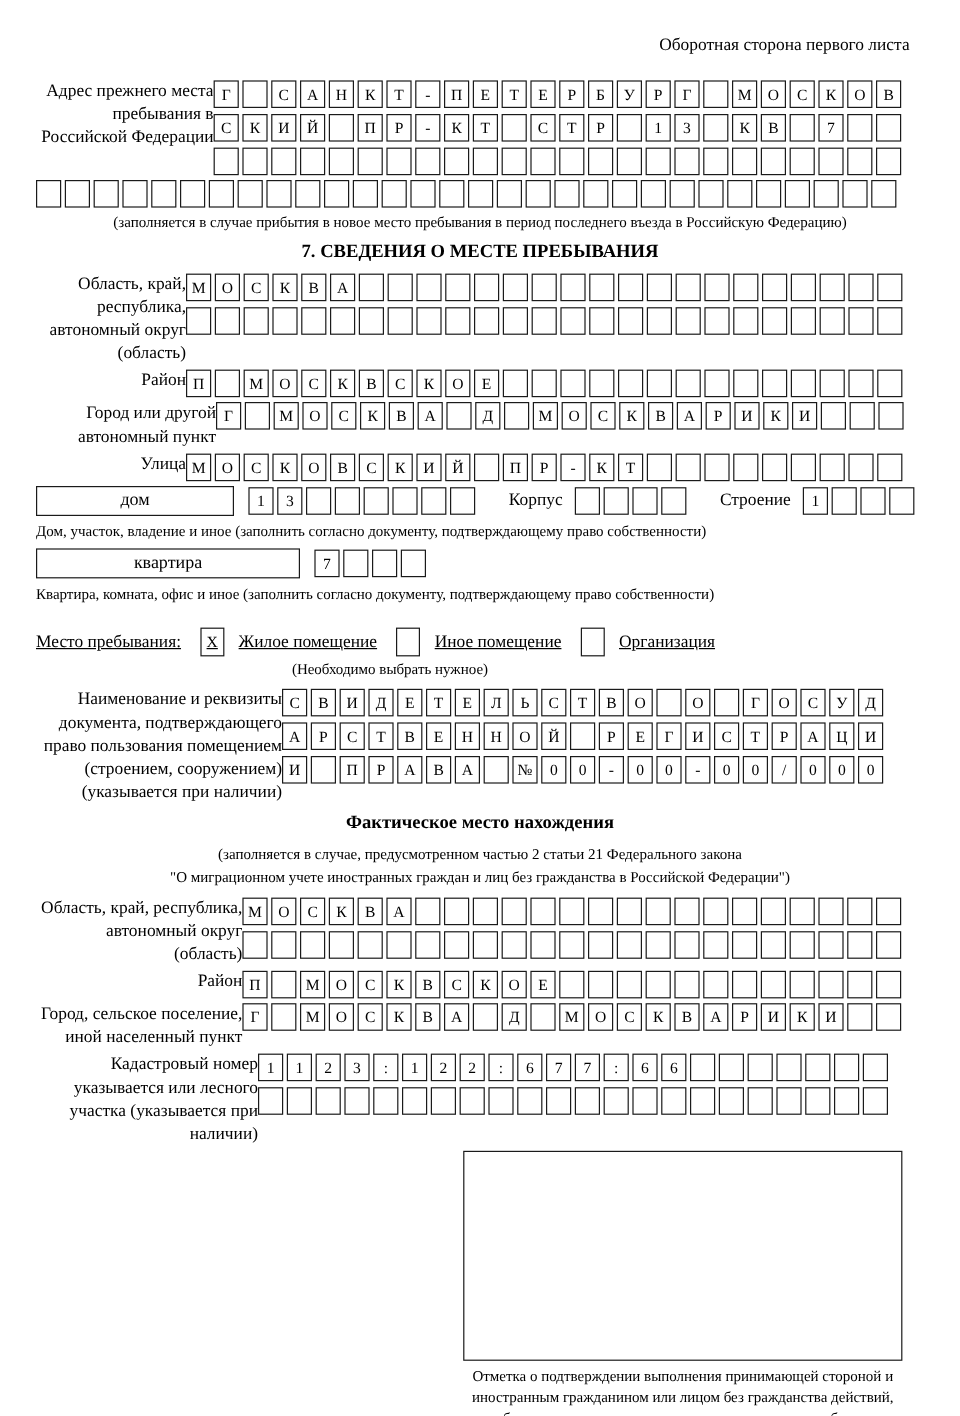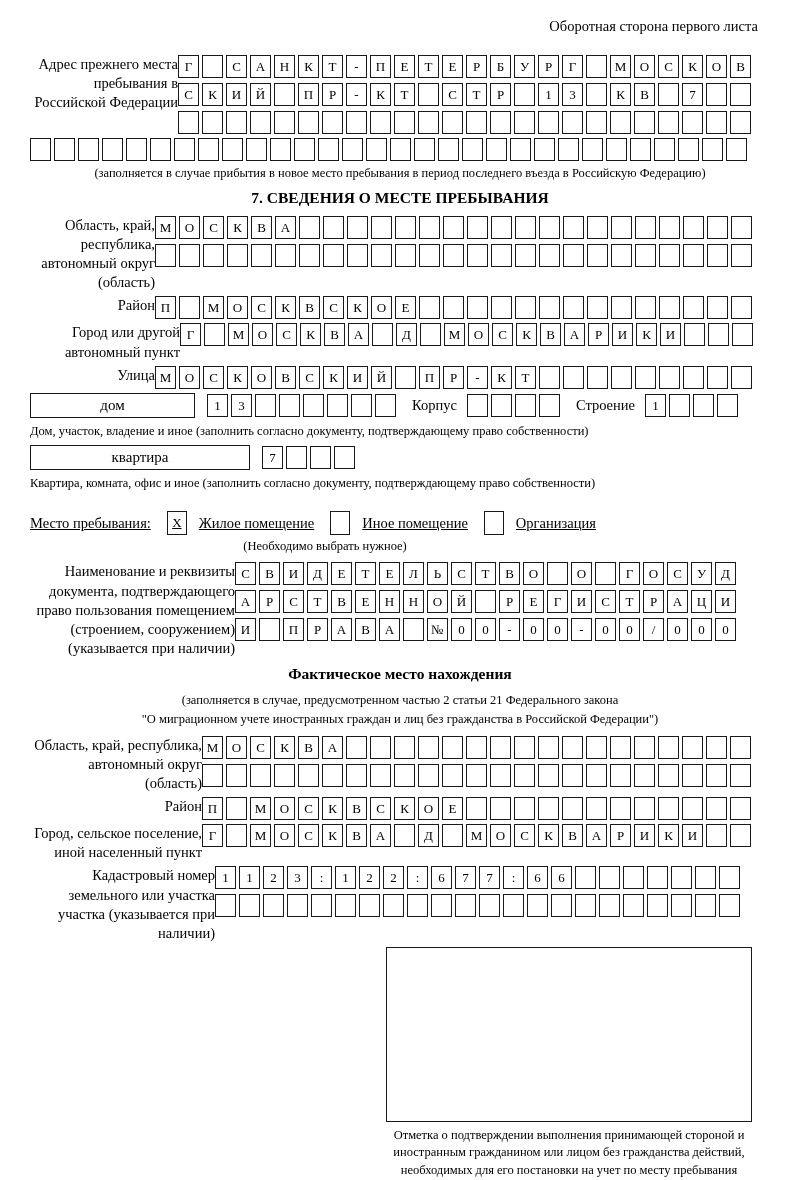--- a/index.html
+++ b/index.html
@@ -1,18 +1,18 @@
 <!DOCTYPE html>
 <html><head>
 <meta charset="utf-8">
 <style>
   html,body{margin:0;padding:0;background:#fff;}
   .page{
     width:800px;height:1180px;box-sizing:border-box;
-    padding:12px 30px 0 30px;
+    padding:24px 30px 0 30px;
     font-family:"Liberation Serif","DejaVu Serif",serif;
     color:#000;position:relative;overflow:hidden;
   }
   .header-note{text-align:right;font-size:14.5px;margin:6px 12px 20px 0;}
   .field{display:flex;align-items:flex-start;margin-bottom:4px;text-align:right;}
   .f-label{font-size:14.5px;line-height:1.32;flex:0 0 auto;}
   .w125{width:125px;}
   .w150{width:150px;}
   .w172{width:172px;}
   .w185{width:185px;}
@@ -30,21 +30,21 @@
   .center{text-align:center;}
   .heading{font-size:15.5px;font-weight:bold;text-align:center;margin:7px 0 9px 0;}
   .inline-row{display:flex;align-items:center;margin-bottom:5px;}
   .wide-box{
     height:25px;box-sizing:border-box;border:1.6px solid #1a1a1a;
     display:flex;align-items:center;justify-content:center;
     font-size:15px;flex:0 0 auto;
   }
   .dom-box{width:165px;margin-right:12px;}
   .kv-box{width:220px;margin-right:12px;}
-  .inline-label{font-size:14.5px;margin:0 10px 0 16px;flex:0 0 auto;}
+  .inline-label{font-size:14.5px;margin:0 10px 0 28px;flex:0 0 auto;}
   .stay-row{display:flex;align-items:center;font-size:14.5px;margin:20px 0 4px 0;text-decoration:underline;}
   .checkbox{
     width:20px;height:24px;box-sizing:border-box;border:1.5px solid #1a1a1a;
     display:flex;align-items:center;justify-content:center;
     font-size:13px;margin:0 12px 0 16px;flex:0 0 auto;
   }
   .checkbox:first-of-type{margin-left:10px;}
   .stay-note{font-size:12.5px;text-align:center;width:340px;margin:0 0 8px 125px;}
   .sub-captions{margin-bottom:8px;}
   .confirm-wrap{width:366px;margin-left:356px;margin-top:4px;}
@@ -569,21 +569,21 @@
         <div class="cell">Р</div>
         <div class="cell">И</div>
         <div class="cell">К</div>
         <div class="cell">И</div>
         <div class="cell"></div>
         <div class="cell"></div>
       </div>
   </div>
 
   <div class="field">
-    <div class="f-label w185">Кадастровый номер земельного или участка участка (указывается при наличии)</div>
+    <div class="f-label w185">Кадастровый номер указывается или лесного участка (указывается при наличии)</div>
     <div class="rows">
       <div class="cellrow">
           <div class="cell">1</div>
           <div class="cell">1</div>
           <div class="cell">2</div>
           <div class="cell">3</div>
           <div class="cell">:</div>
           <div class="cell">1</div>
           <div class="cell">2</div>
           <div class="cell">2</div>

